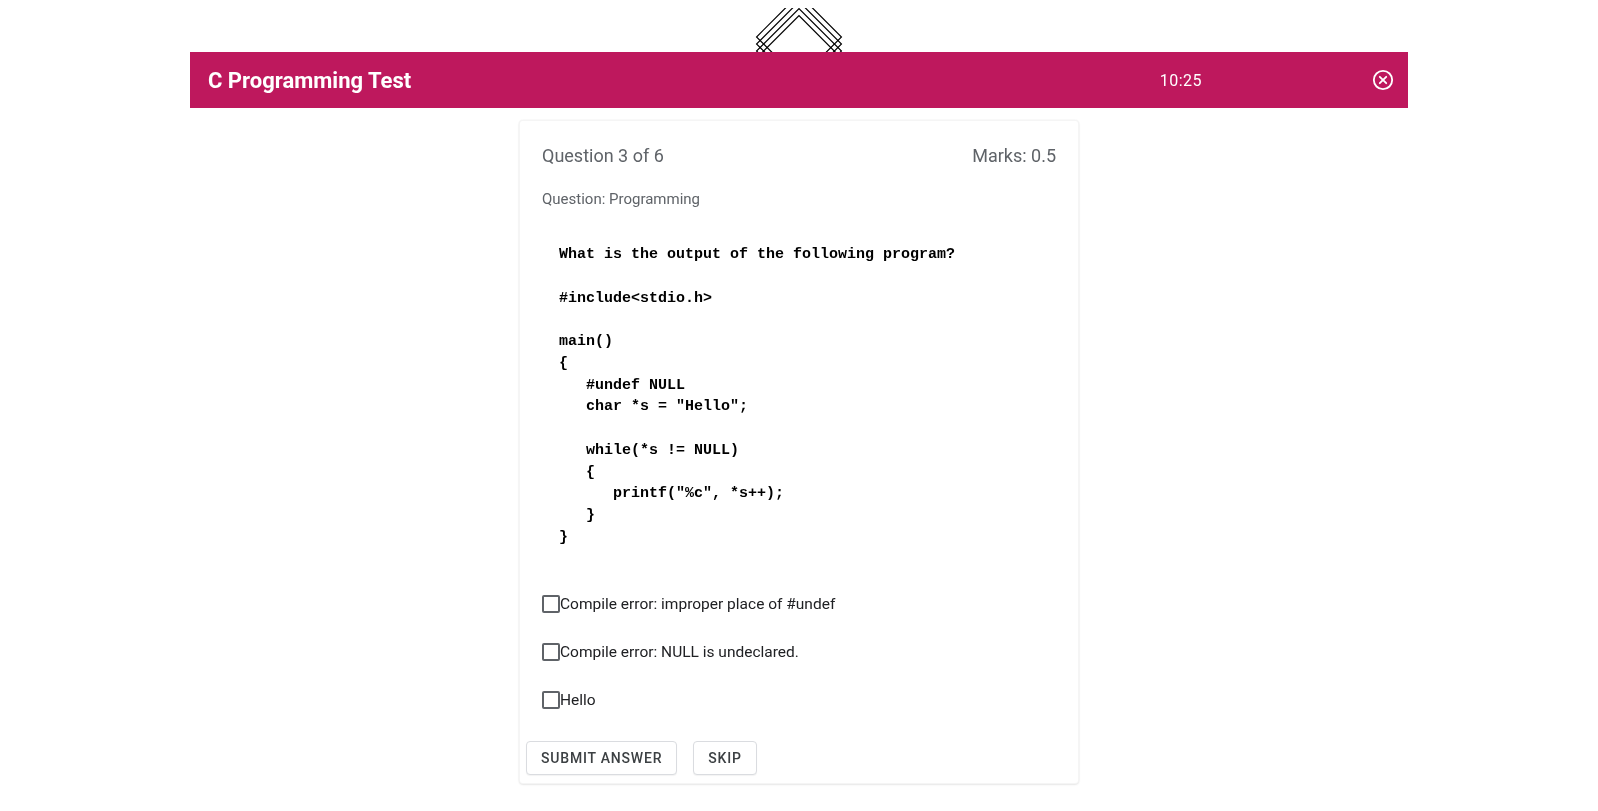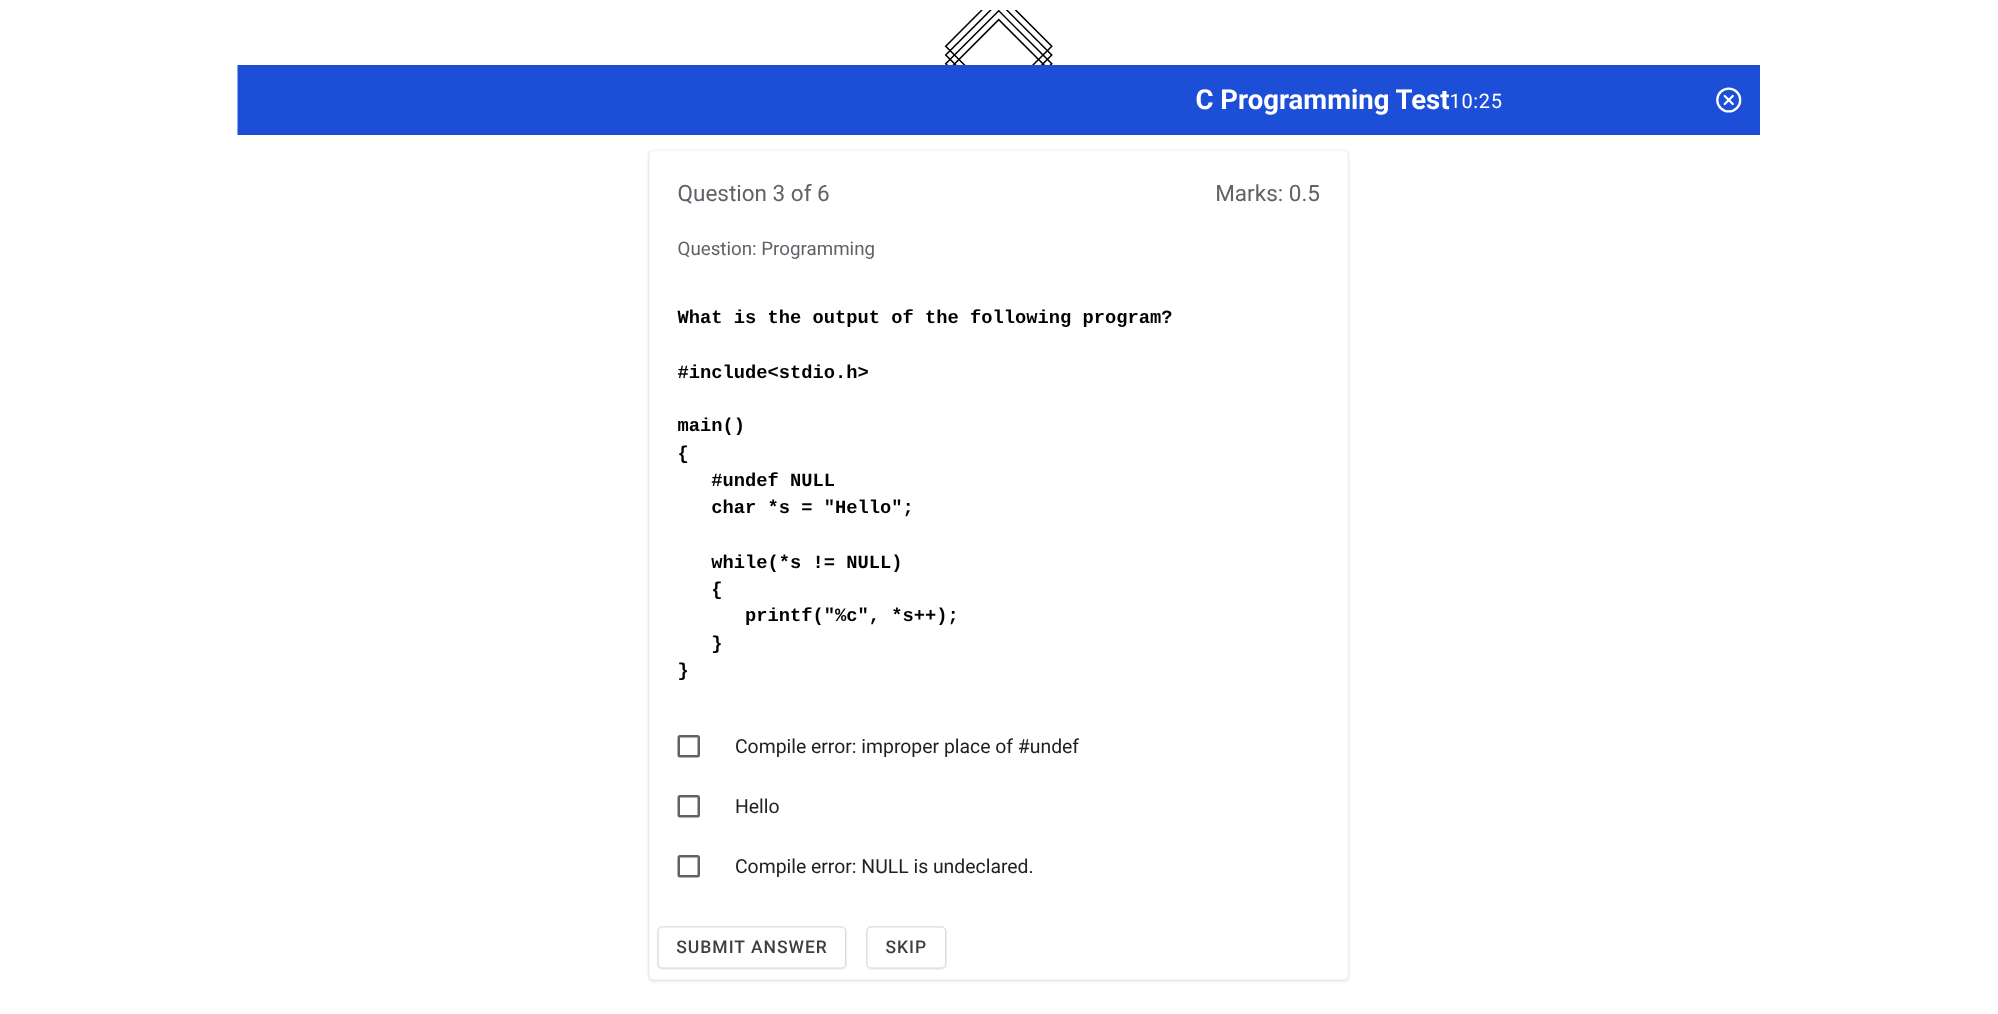--- a/index.html
+++ b/index.html
@@ -25,27 +25,26 @@
     left: 50%;
     transform: translateX(-50%);
     z-index: 5;
     pointer-events: none;
   }
 
   
   .header-bar {
     position: relative;
     margin: 52px 190px 0 190px;
-    background: #1d4ed8;
+    background: #be185d;
     color: #ffffff;
     height: 56px;
     display: flex;
     align-items: center;
     z-index: 10;
-    text-align: right;
   }
   .header-title {
     font-size: 22px;
     font-weight: 700;
     padding-left: 18px;
     flex: 1 1 auto;
   }
   .header-timer {
     font-size: 16px;
     letter-spacing: 0.5px;
@@ -86,29 +85,28 @@
     font-size: 15px;
     margin-top: 24px;
   }
 
   pre.question {
     font-family: "Courier New", Courier, monospace;
     font-weight: 700;
     font-size: 15px;
     line-height: 1.45;
     white-space: pre-wrap;
-    margin: 36px 0 24px 0;
+    margin: 36px 0 24px 17px;
     color: #000000;
   }
 
   .options { margin-top: 8px; }
   .option {
     display: flex;
-    align-items: center;
-    gap: 28px;
+    align-items: flex-end;
     padding: 8px 0;
     min-height: 48px;
     cursor: pointer;
   }
   .checkbox {
     width: 18px;
     height: 18px;
     border: 2px solid #5f6368;
     border-radius: 2px;
     flex: 0 0 18px;
@@ -190,25 +188,25 @@
    }
 }</pre>
 
       <div class="options">
         <div class="option">
           <span class="checkbox"></span>
           <span class="option-label">Compile error: improper place of #undef</span>
         </div>
         <div class="option">
           <span class="checkbox"></span>
-          <span class="option-label">Hello</span>
+          <span class="option-label">Compile error: NULL is undeclared.</span>
         </div>
         <div class="option">
           <span class="checkbox"></span>
-          <span class="option-label">Compile error: NULL is undeclared.</span>
+          <span class="option-label">Hello</span>
         </div>
       </div>
     </div>
 
     <div class="card-footer">
       <button class="btn">Submit Answer</button>
       <button class="btn">Skip</button>
     </div>
   </div>
 

